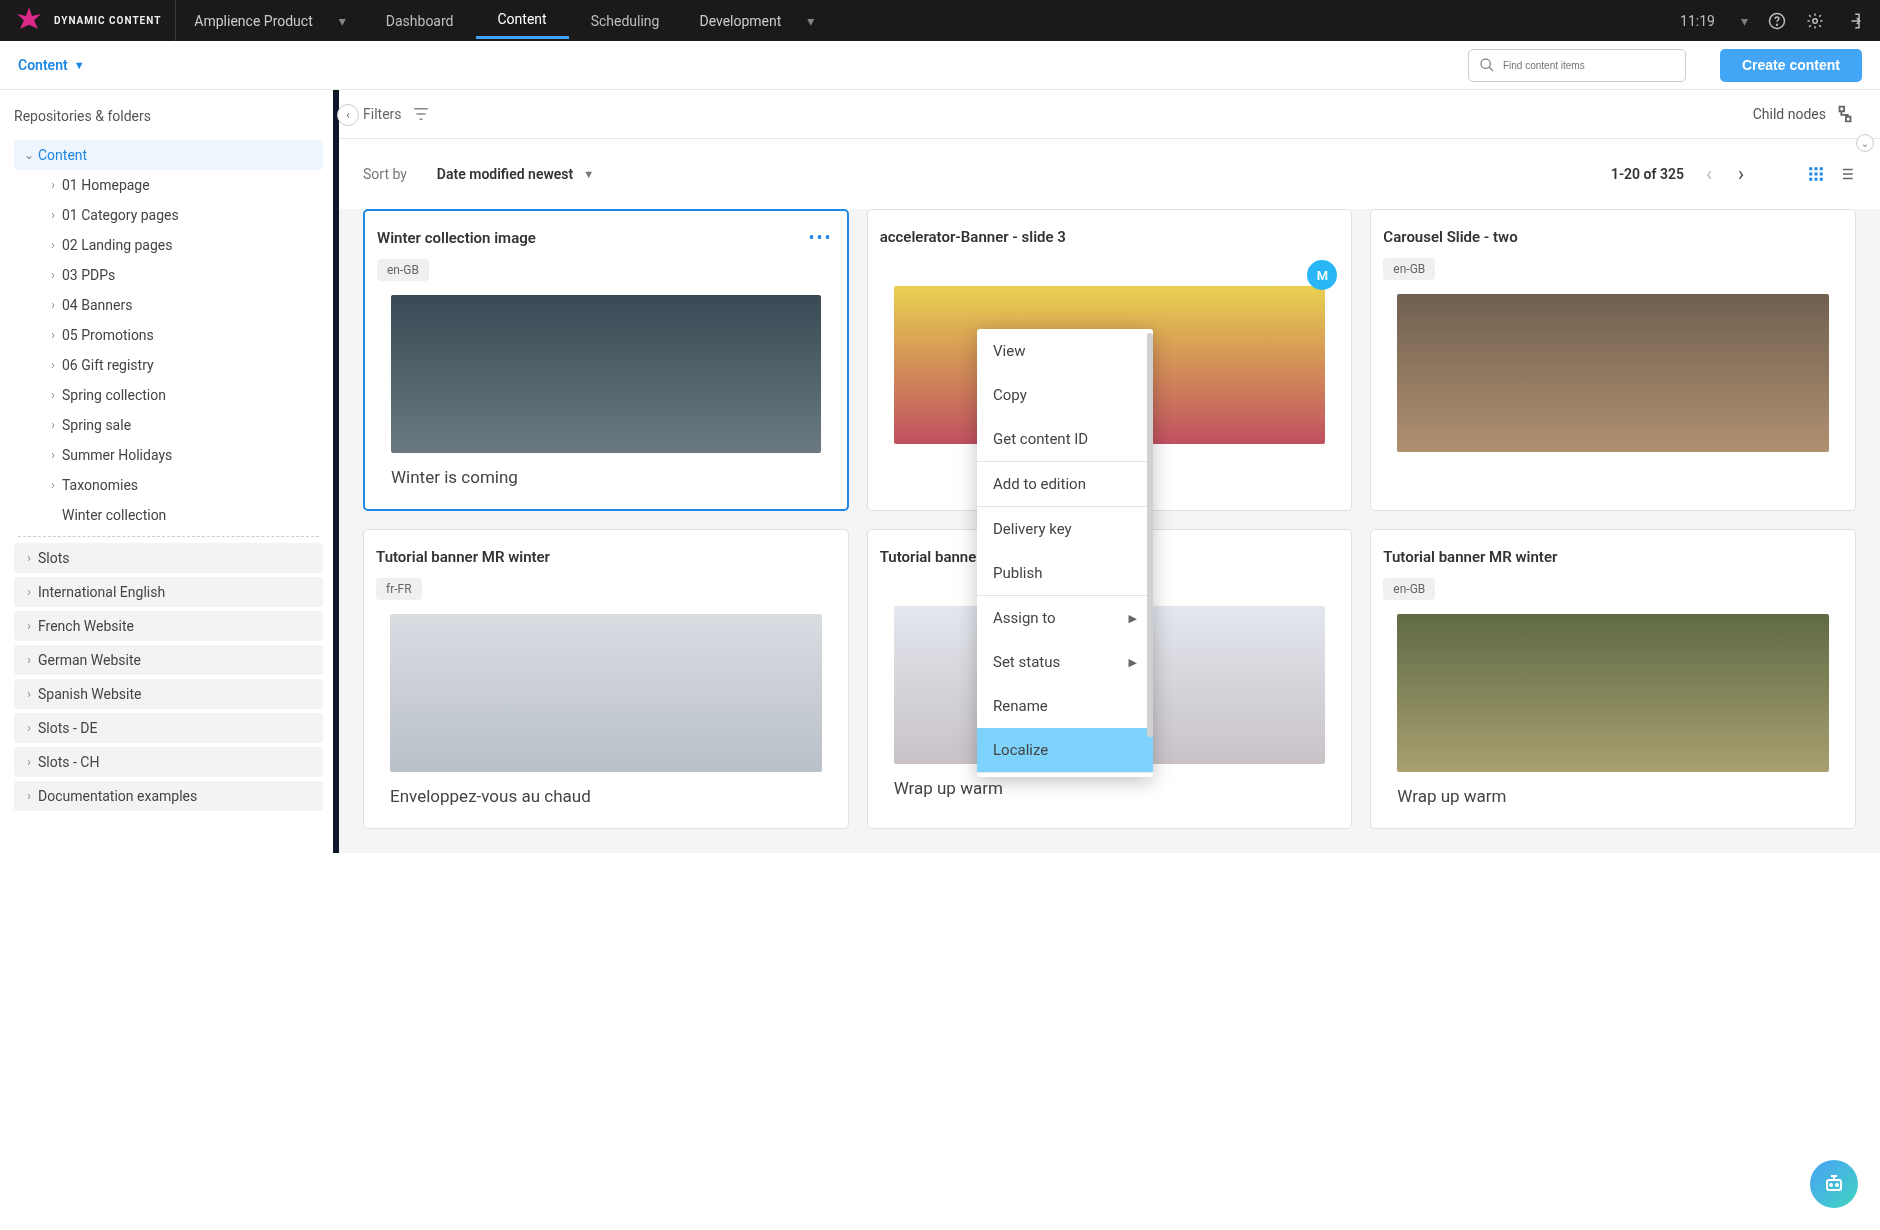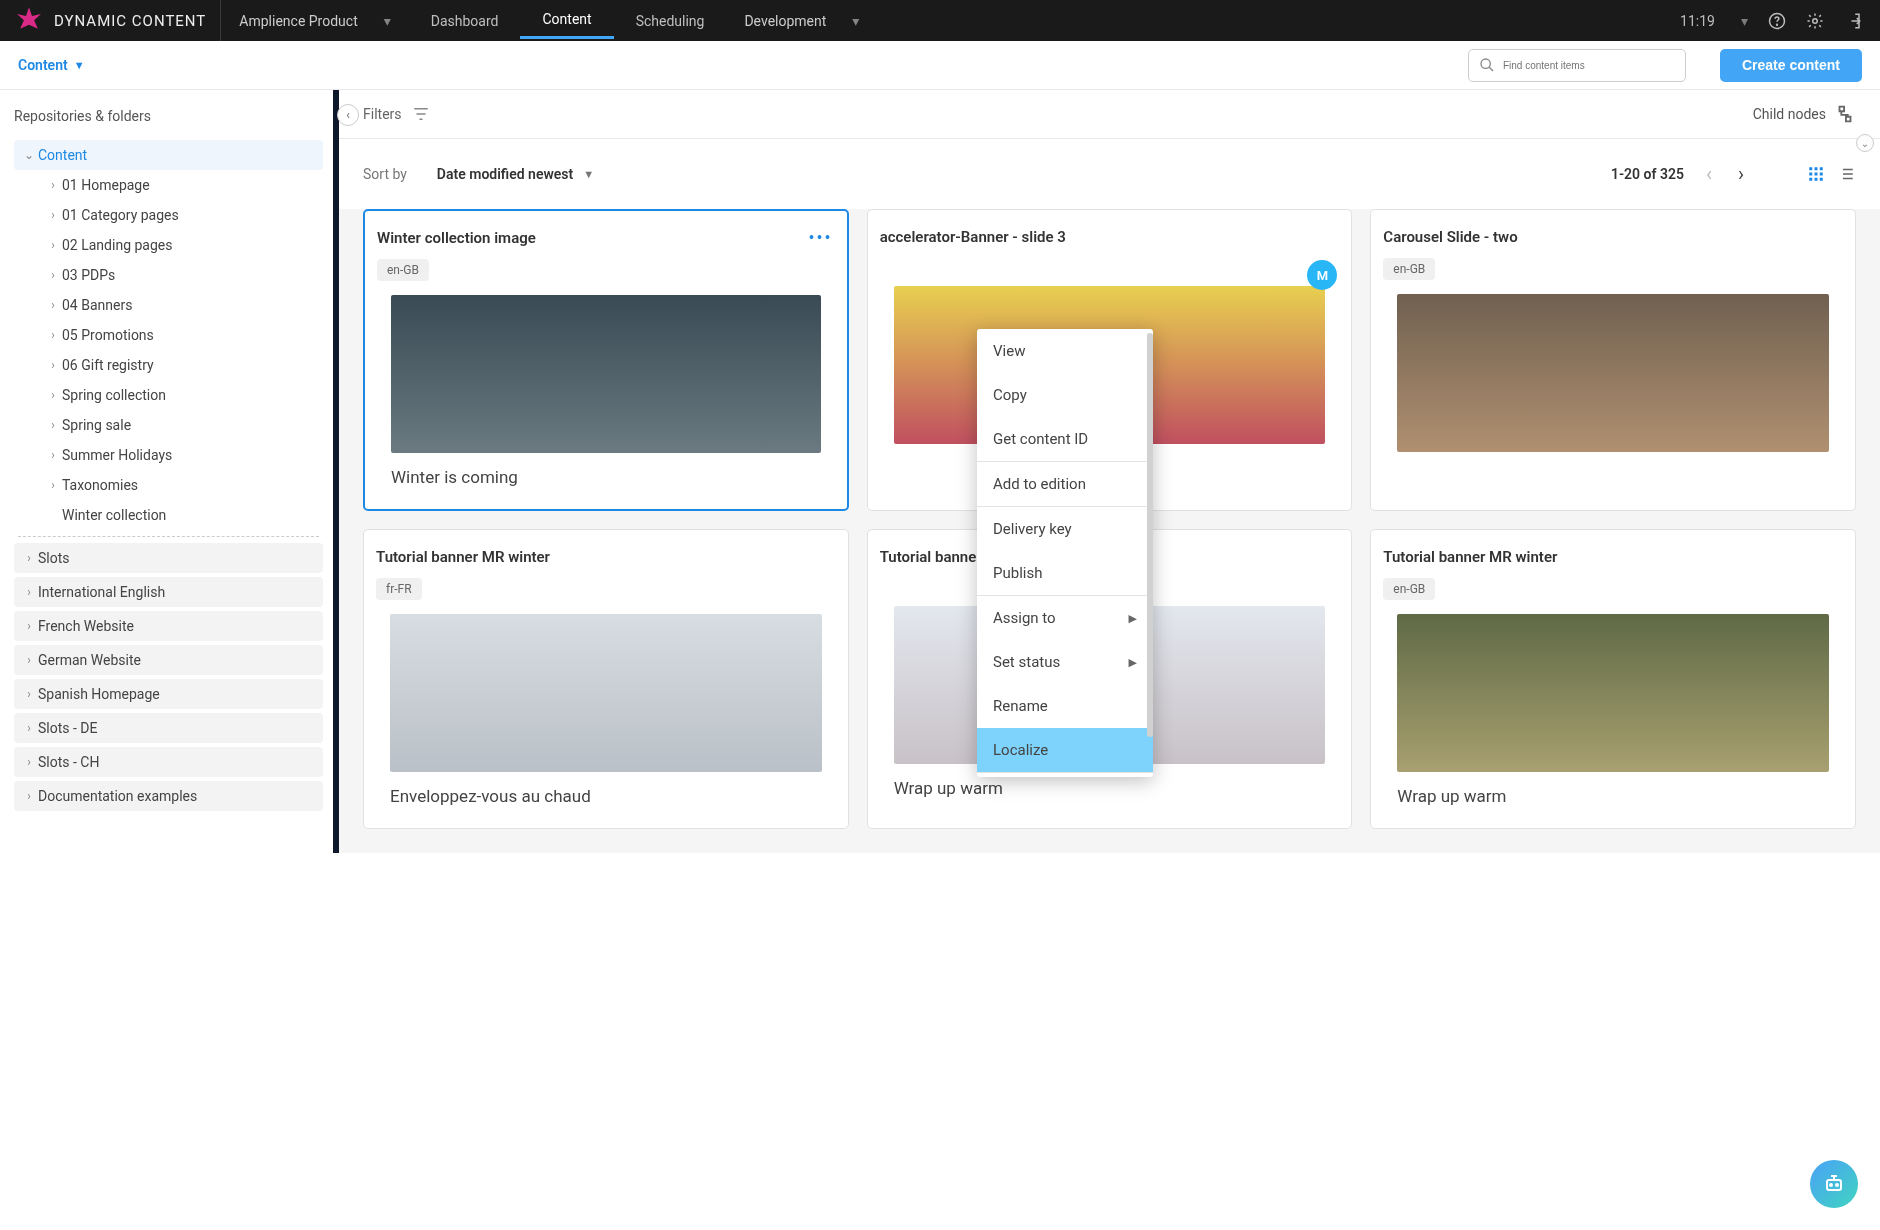--- a/index.html
+++ b/index.html
@@ -1,21 +1,21 @@
 <!DOCTYPE html>
 <html><head>
 <meta charset="utf-8">
 <style>
   * { box-sizing: border-box; margin: 0; padding: 0; }
   body { font-family: -apple-system, "Segoe UI", Roboto, sans-serif; font-size: 14px; color: #333; background: #fff; }
 
   .topbar { height: 41px; background: #1a1a1a; color: #ccc; display: flex; align-items: center; }
   .logo-block { display:flex; align-items:center; padding: 0 14px; height:100%; border-right:1px solid #3a3a3a;}
   .logo-star { width: 30px; height: 30px; color:#d92a87; margin-right:10px;}
-  .logo-text { font-weight: 400; letter-spacing: 1px; color:#eee; font-size: 15px;}
+  .logo-text { font-weight: 700; letter-spacing: 1px; color:#eee; font-size: 10px;}
   .top-dd { padding: 0 18px; height:100%; display:flex; align-items:center; cursor:pointer; }
   .chev-down-sm { margin-left: 26px; opacity:.6; }
   .top-tab { padding: 12px 22px; height: 37px; display:inline-flex; align-items:center; color:#bfbfbf; cursor:pointer; }
   .top-tab.active { color:#fff; border-bottom: 3px solid #42a5f5; }
   .top-right { margin-left:auto; display:flex; align-items:center; padding-right: 8px; }
   .top-right > * { padding: 0 10px; color:#bdbdbd; display:flex; align-items:center; cursor:pointer;}
   .top-icon-svg { width:18px; height:18px; stroke:#bdbdbd; fill:none; stroke-width:2;}
 
   .subbar { height: 49px; border-bottom:1px solid #e8e8e8; display:flex; align-items:center; padding: 0 18px;}
   .content-dd { color:#1e88e5; font-weight:600; display:flex; align-items:center; cursor:pointer;}
@@ -225,21 +225,21 @@
         <div class="tree-row shaded">
           <span class="tree-chev">›</span>
           <span>French Website</span>
         </div>
         <div class="tree-row shaded">
           <span class="tree-chev">›</span>
           <span>German Website</span>
         </div>
         <div class="tree-row shaded">
           <span class="tree-chev">›</span>
-          <span>Spanish Homepage</span>
+          <span>Spanish Website</span>
         </div>
         <div class="tree-row shaded">
           <span class="tree-chev">›</span>
           <span>Slots - DE</span>
         </div>
         <div class="tree-row shaded">
           <span class="tree-chev">›</span>
           <span>Slots - CH</span>
         </div>
         <div class="tree-row shaded">

